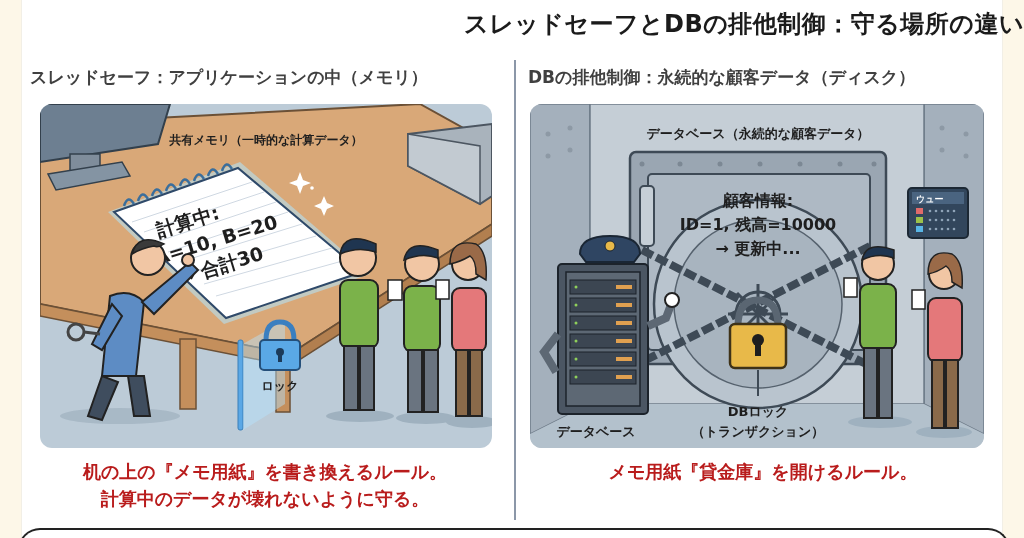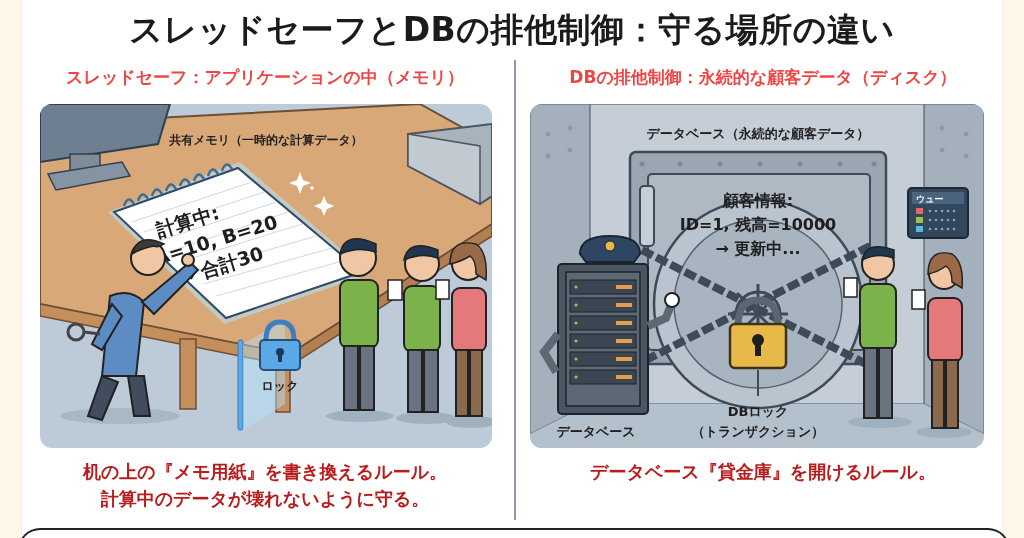--- a/index.html
+++ b/index.html
@@ -1,20 +1,20 @@
 <!DOCTYPE html>
 <html><head>
 <meta charset="utf-8">
 <style>
   html,body{margin:0;padding:0;}
   body{width:1024px;height:538px;background:#fdf7e8;overflow:hidden;font-family:"DejaVu Sans","Liberation Sans",sans-serif;position:relative;}
   .card{position:absolute;left:22px;top:0;width:980px;height:560px;background:#ffffff;border-radius:0 0 26px 26px;box-shadow:0 0 0 1px #f2efe6;}
   .card-bottom{position:absolute;left:18px;top:528px;width:988px;height:20px;border-radius:22px 22px 0 0;border-top:2px solid #222;border-left:2px solid #222;border-right:2px solid #222;}
-  .main-title{position:absolute;left:0;width:1024px;top:8px;text-align:center;font-size:33px;font-weight:bold;color:#1b1b1b;letter-spacing:0.5px;}
-  .col-title{position:absolute;top:66px;font-size:17px;font-weight:bold;color:#ef4444;text-align:center;}
+  .main-title{position:absolute;left:0;width:1024px;top:8px;text-align:right;font-size:24px;font-weight:bold;color:#1b1b1b;letter-spacing:0.5px;}
+  .col-title{position:absolute;top:66px;font-size:17px;font-weight:bold;color:#404040;text-align:left;}
   .divider{position:absolute;left:514px;top:60px;width:2px;height:460px;background:#8b97a8;}
   .panel{position:absolute;top:104px;height:344px;border-radius:12px;overflow:hidden;}
   .panel svg{display:block;}
   .caption{position:absolute;top:458px;font-size:18px;font-weight:bold;color:#b91c1c;text-align:center;line-height:27px;}
   .svgtxt{font-family:"DejaVu Sans","Liberation Sans",sans-serif;font-weight:bold;fill:#1e1e1e;}
 </style>
 </head>
 <body>
 
 <div class="card"></div>
@@ -284,14 +284,14 @@
       <rect x="382" y="186" width="13" height="19" fill="#ffffff" stroke="#222" stroke-width="1.5"></rect>
     </g>
   </svg>
 </div>
 
 <div class="caption" style="left:30px;width:470px;">
   <div>机の上の『メモ用紙』を書き換えるルール。</div>
   <div>計算中のデータが壊れないように守る。</div>
 </div>
 <div class="caption" style="left:528px;width:470px;">
-  <div>データベース『貸金庫』を開けるルール。</div>
+  <div>メモ用紙『貸金庫』を開けるルール。</div>
 </div>
 
 </body></html>

